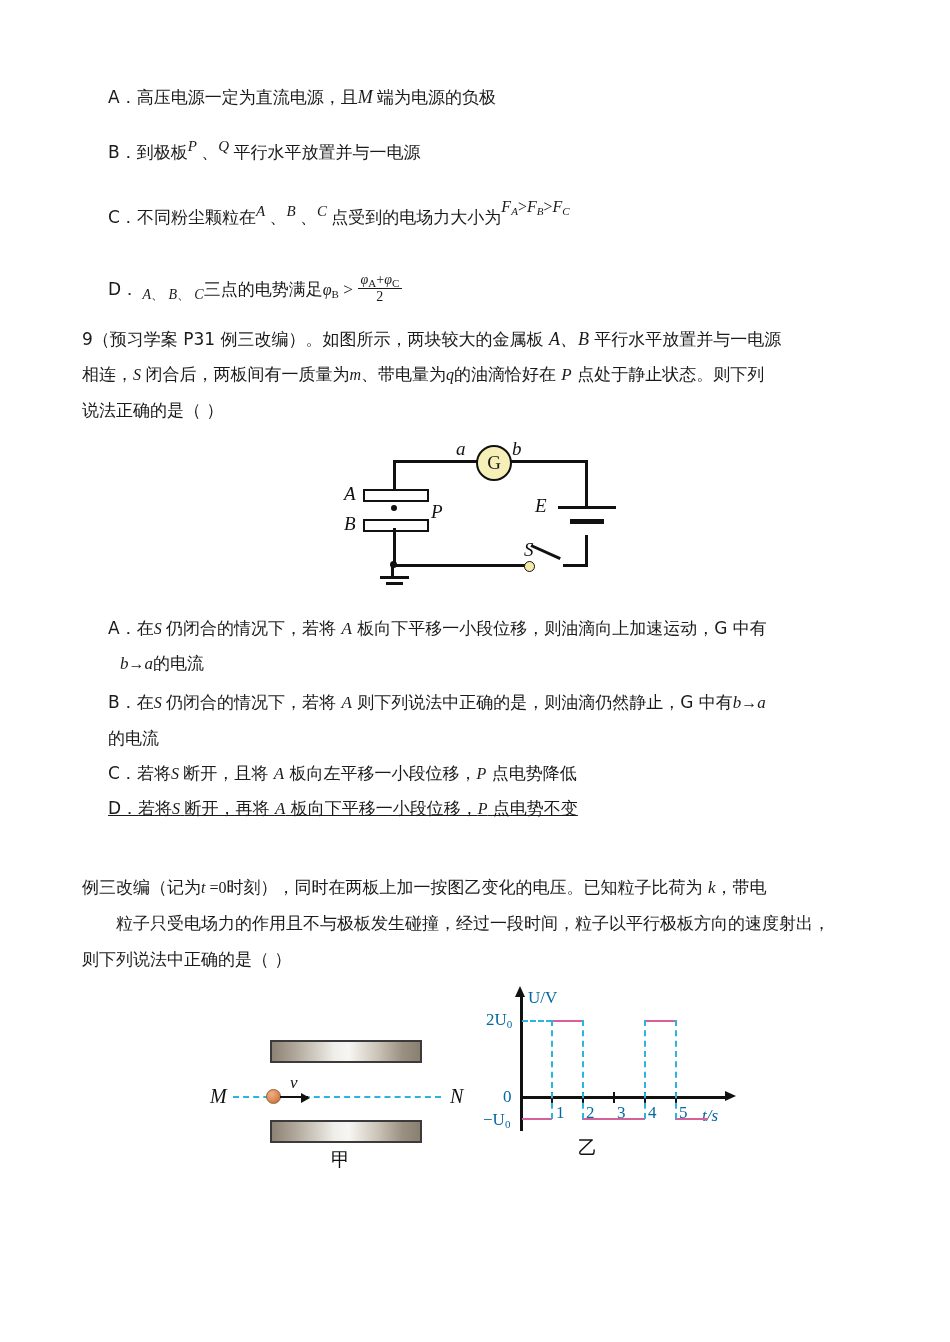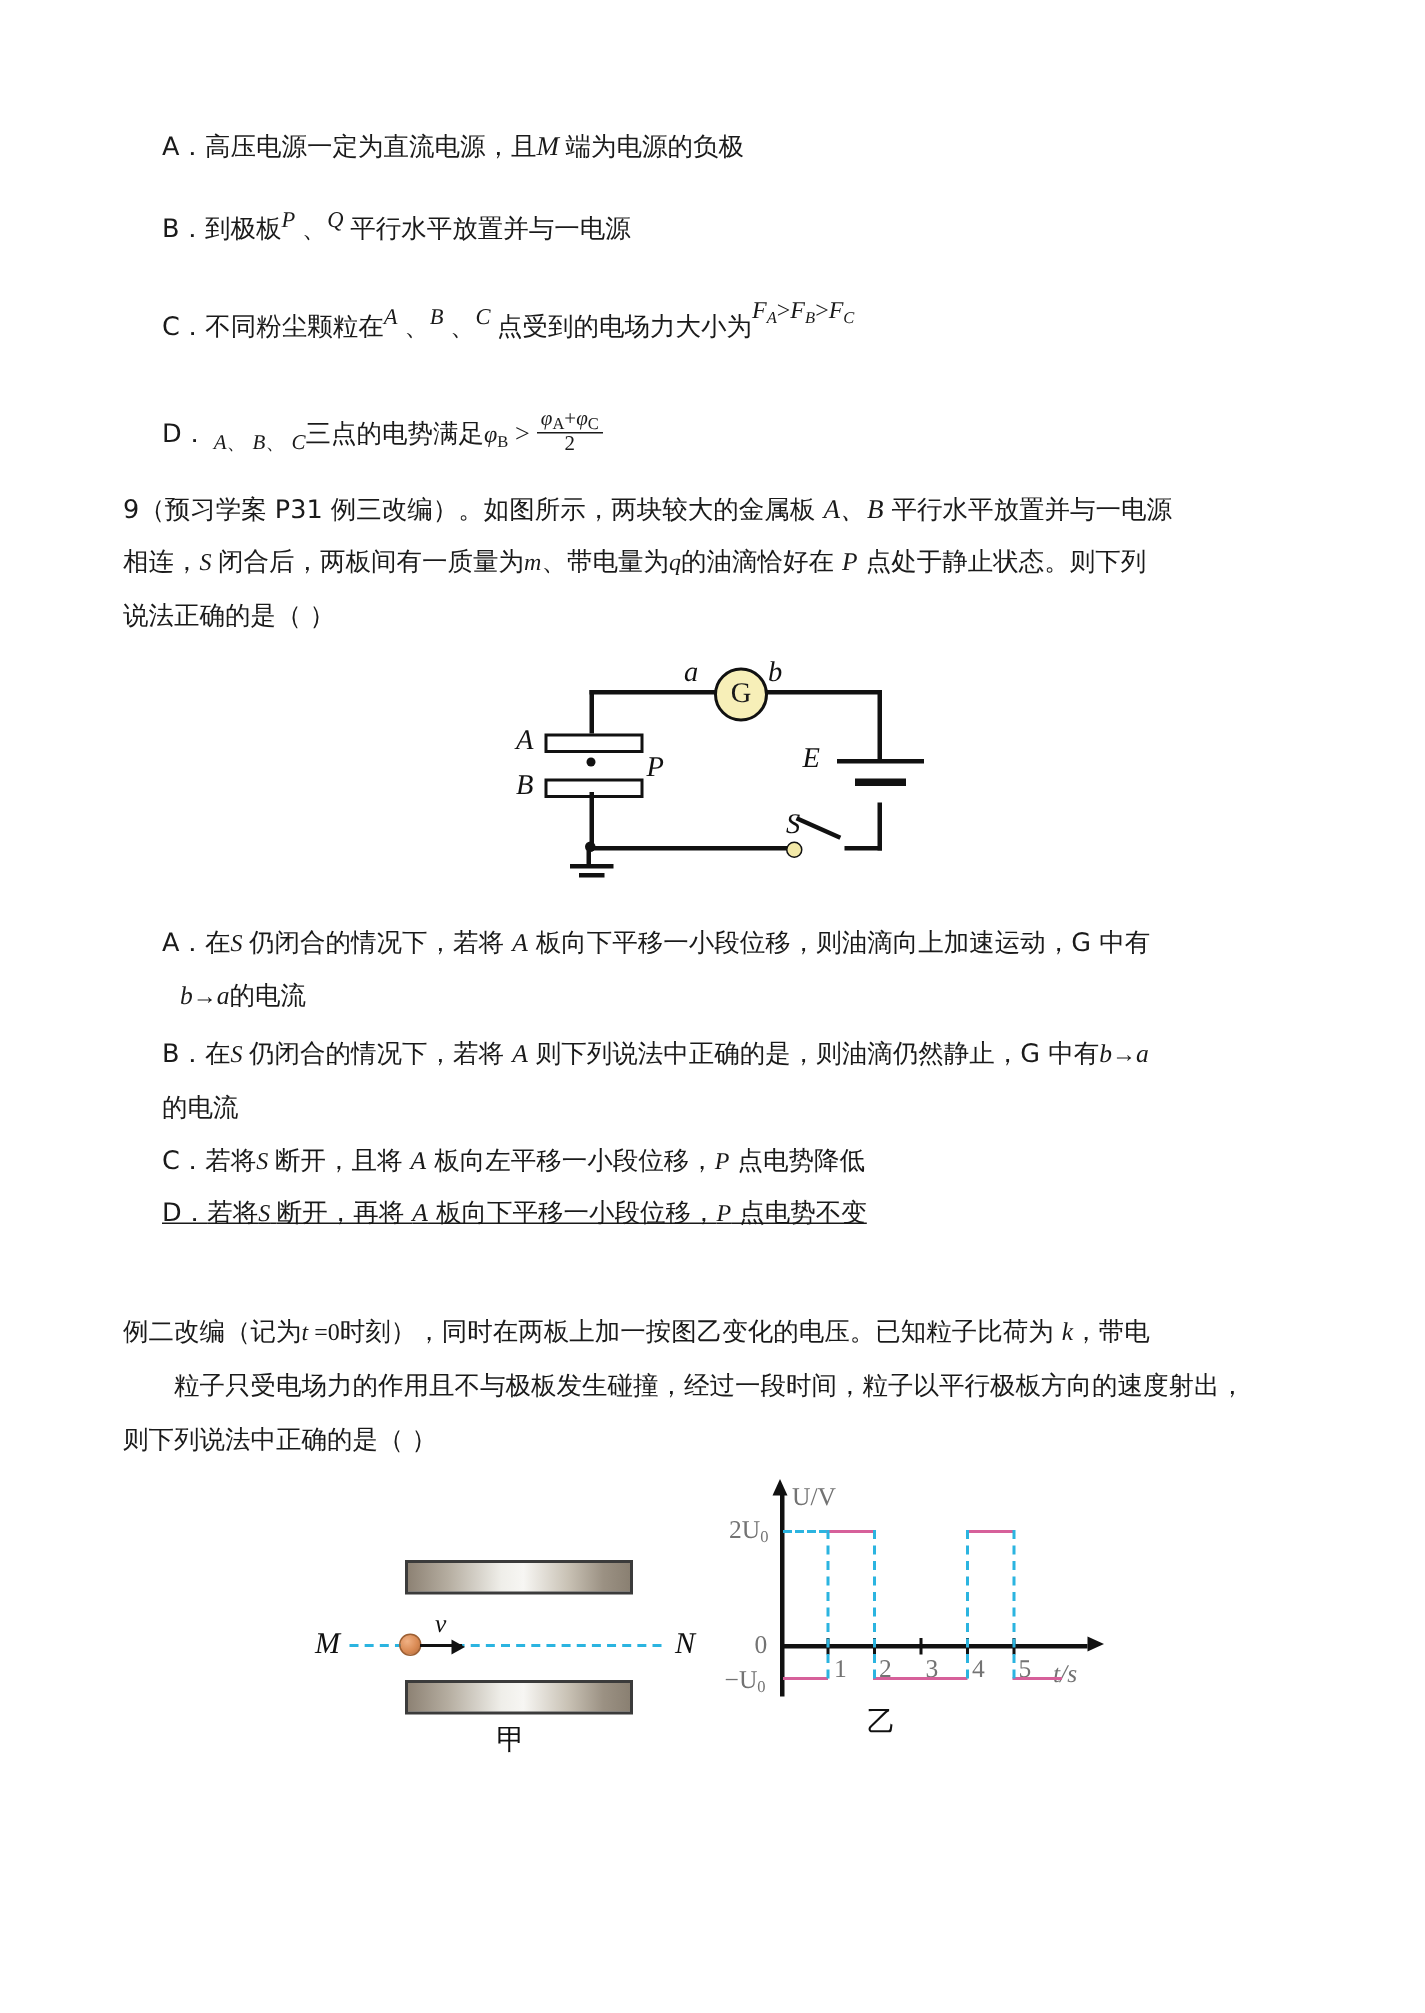--- a/index.html
+++ b/index.html
@@ -55,21 +55,21 @@
   
   .axis { position:absolute; background:#111; }
   .axis-arrow-up:after { content:""; position:absolute; left:-5px; top:-10px;
      border-bottom:11px solid #111; border-left:5.5px solid transparent; border-right:5.5px solid transparent; }
   .axis-arrow-right:after { content:""; position:absolute; right:-11px; top:-5px;
      border-left:11px solid #111; border-top:5.5px solid transparent; border-bottom:5.5px solid transparent; }
   .seg { position:absolute; height:0; border-top:2.4px solid #d6609a; }
   .vdash { position:absolute; width:0; border-left:2px dashed #2bb4e0; }
   .hdash { position:absolute; height:0; border-top:2px dashed #2bb4e0; }
   .tick { position:absolute; width:1.8px; background:#111; }
-  .gl { position:absolute; font-family:"Liberation Serif",serif; font-size:17px; color:#737373; }
+  .gl { position:absolute; font-family:"Liberation Serif",serif; font-size:17px; color:#0369a1; }
   .gl-i { font-style:italic; }
   .cn { font-family:"DejaVu Sans","Liberation Sans",sans-serif; }
 </style>
 </head>
 <body>
 
 <div class="page">
 
   <div class="line" style="left:108px; top:88px;">
     <span class="han">A．</span><span class="han">高压电源一定为直流电源，且</span><span class="ital" style="font-size:18px;">M</span>&nbsp;<span class="han">端为电源的负极</span>
@@ -155,21 +155,21 @@
 
   <div class="line" style="left:108px; top:765px;">
     <span class="han">C．</span><span class="han">若将</span><span class="ital" style="font-size:16px;">S</span>&nbsp;<span class="han">断开，且将 </span><span class="ital" style="font-size:17px;">A</span><span class="han"> 板向左平移一小段位移，</span><span class="ital" style="font-size:16px;">P</span><span class="han"> 点电势降低</span>
   </div>
 
   <div class="line" style="left:108px; top:800px;text-decoration:underline;">
     <span class="han">D．</span><span class="han">若将</span><span class="ital" style="font-size:16px;">S</span>&nbsp;<span class="han">断开，再将 </span><span class="ital" style="font-size:17px;">A</span><span class="han"> 板向下平移一小段位移，</span><span class="ital" style="font-size:16px;">P</span><span class="han"> 点电势不变</span>
   </div>
 
   <div class="line" style="left:82px; top:879px;">
-    <span class="han">例二改编（记为</span><span class="ital" style="font-size:16px;">t</span><span style="font-size:16px;"> =</span><span style="font-size:16px;">0</span><span class="han">时刻），同时在两板上加一按图乙变化的电压。已知粒子比荷为 </span><span class="ital" style="font-size:17px;">k</span><span class="han">，带电</span>
+    <span class="han">例三改编（记为</span><span class="ital" style="font-size:16px;">t</span><span style="font-size:16px;"> =</span><span style="font-size:16px;">0</span><span class="han">时刻），同时在两板上加一按图乙变化的电压。已知粒子比荷为 </span><span class="ital" style="font-size:17px;">k</span><span class="han">，带电</span>
   </div>
   <div class="line" style="left:80px; top:915px;margin-left:36px;">
     <span class="han">粒子只受电场力的作用且不与极板发生碰撞，经过一段时间，粒子以平行极板方向的速度射出，</span>
   </div>
   <div class="line" style="left:82px; top:951px;">
     <span class="han">则下列说法中正确的是（    ）</span>
   </div>
 
   <div style="position:absolute; left:200px; top:1025px; width:285px; height:150px;">
     <div class="cap-plate" style="left:70px; top:15px; width:148px; height:19px;"></div>

